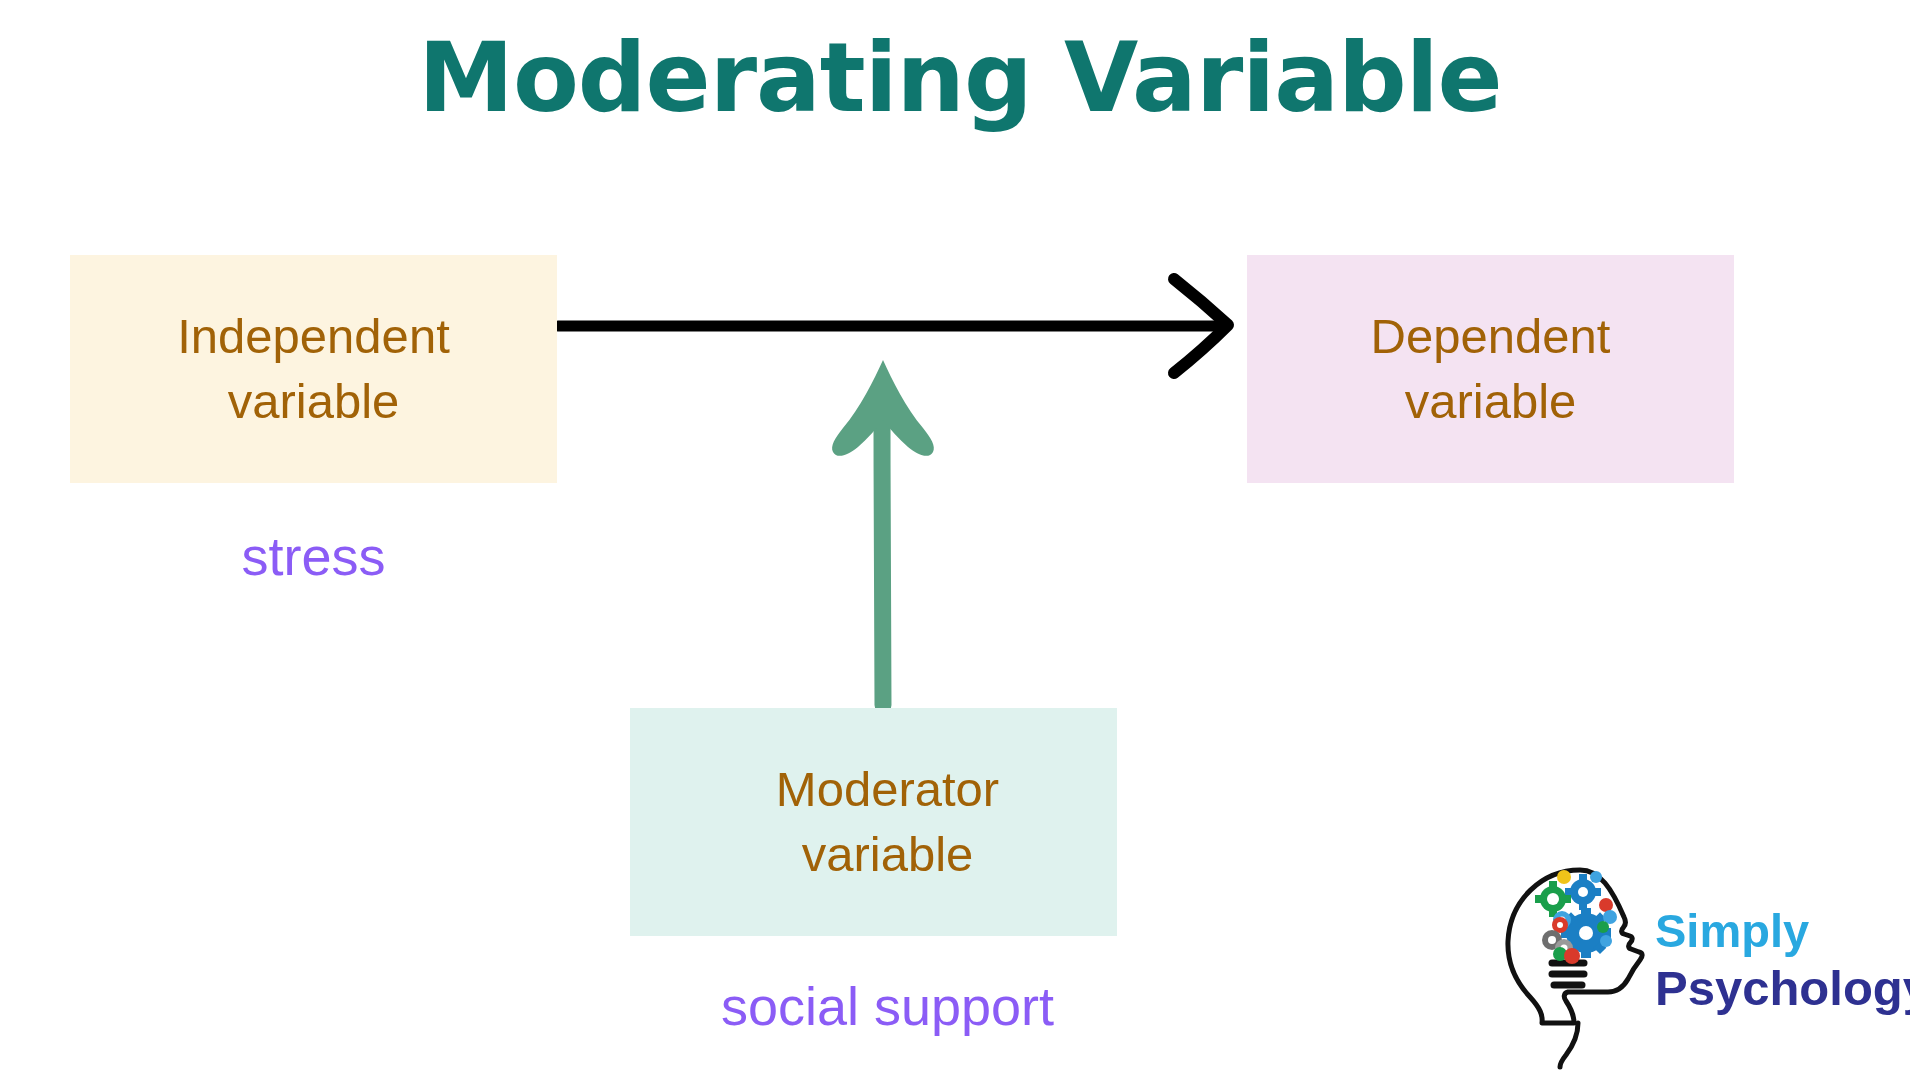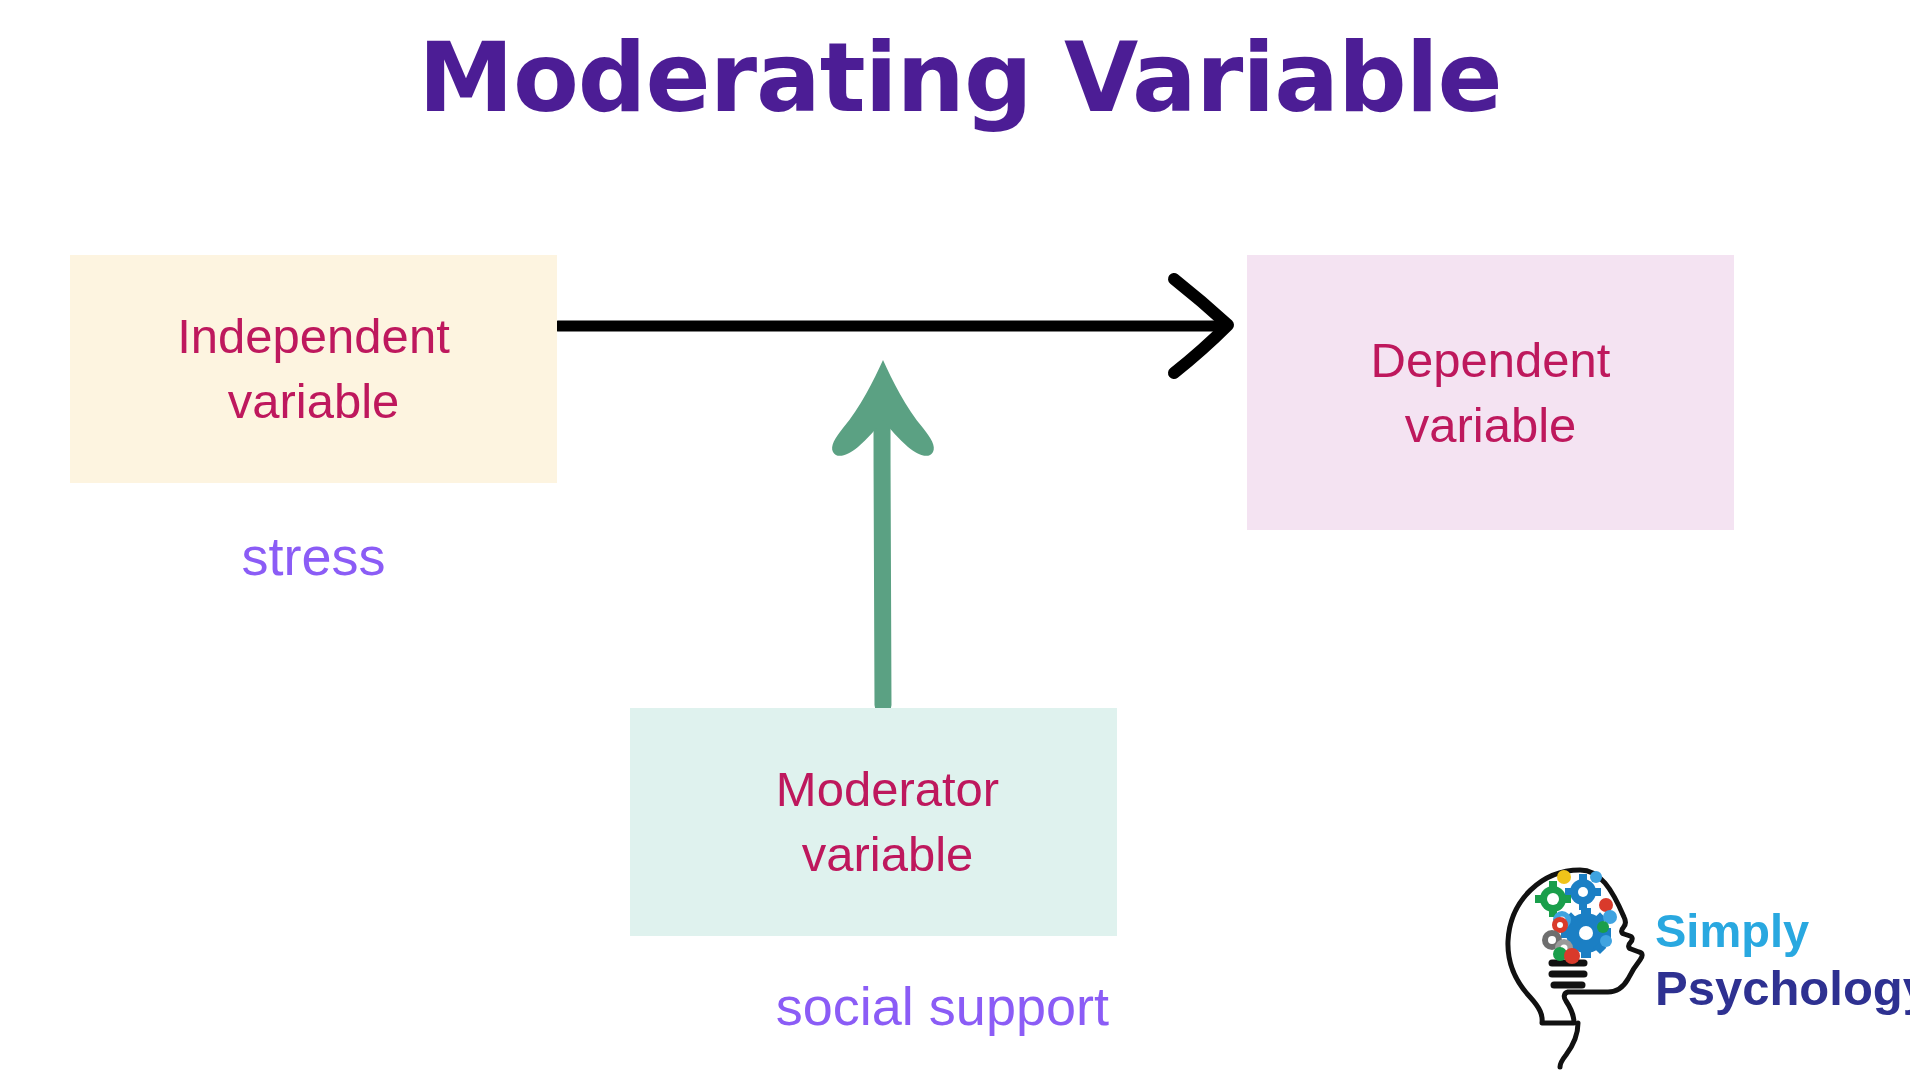--- a/index.html
+++ b/index.html
@@ -21,52 +21,52 @@
     position: absolute;
     left: 0;
     top: 28px;
     width: 1920px;
     text-align: center;
     font-family: "DejaVu Sans", sans-serif;
     font-weight: bold;
     font-size: 96px;
     line-height: 1.05;
     letter-spacing: -1px;
-    color: #4c1d95;
+    color: #0f766e;
     white-space: nowrap;
   }
 
   
   .varbox {
     position: absolute;
     display: flex;
     flex-direction: column;
     align-items: center;
     justify-content: center;
     font-family: "Liberation Sans", sans-serif;
     font-size: 49px;
     line-height: 1.32;
-    color: #be185d;
+    color: #a16207;
     text-align: center;
     box-sizing: border-box;
   }
   .varbox .l1, .varbox .l2 { display: block; }
 
   #box-iv {
     left: 70px;
     top: 255px;
     width: 487px;
     height: 228px;
     background: #fdf4e0;
   }
   #box-dv {
     left: 1247px;
     top: 255px;
     width: 487px;
-    height: 275px;
+    height: 228px;
     background: #f4e3f2;
   }
   #box-mod {
     left: 630px;
     top: 708px;
     width: 487px;
     height: 228px;
     background: #dff2ee;
     padding-left: 28px;
   }
@@ -75,21 +75,21 @@
   .sublabel {
     position: absolute;
     font-family: "Liberation Sans", sans-serif;
     font-size: 54px;
     color: #8b5cf6;
     white-space: nowrap;
     text-align: center;
   }
   #label-stress     { left: 70px;  top: 525px; width: 487px; }
   #label-depression { left: 1247px; top: 525px; width: 487px; }
-  #label-social     { left: 622px; top: 975px; width: 487px; text-align: right; }
+  #label-social     { left: 644px; top: 975px; width: 487px; }
 
   
   #arrow-h {
     position: absolute;
     left: 550px;
     top: 270px;
     width: 710px;
     height: 115px;
   }
   #arrow-v {

